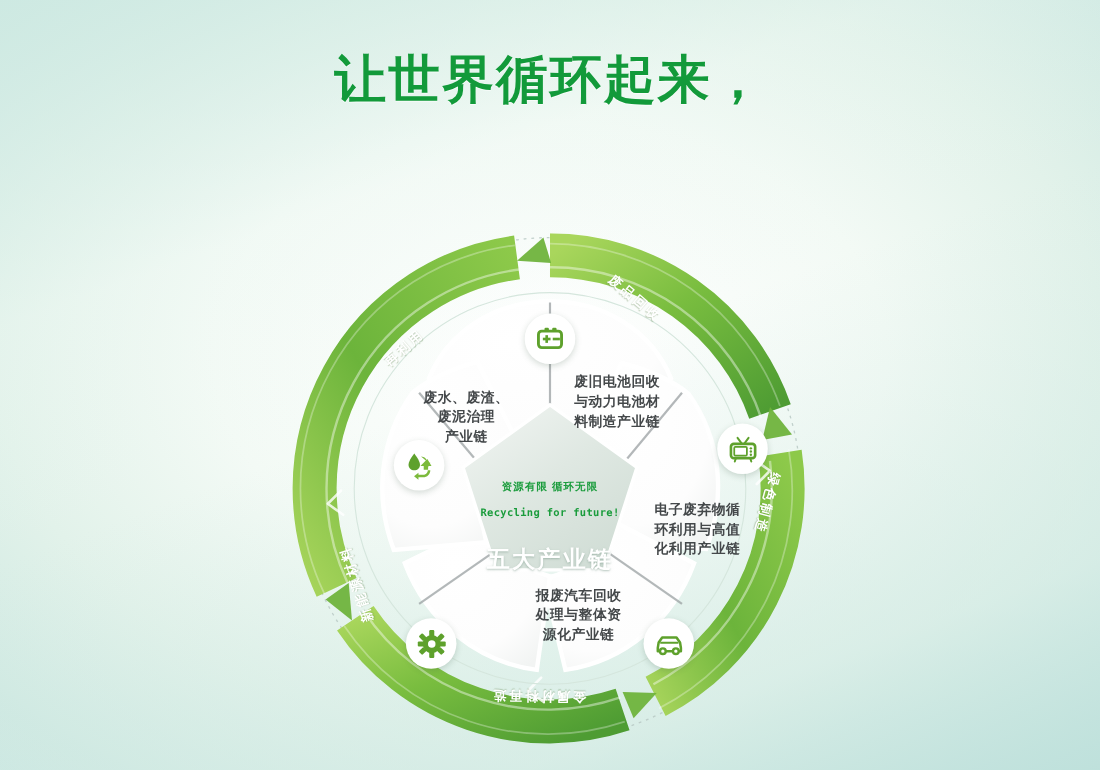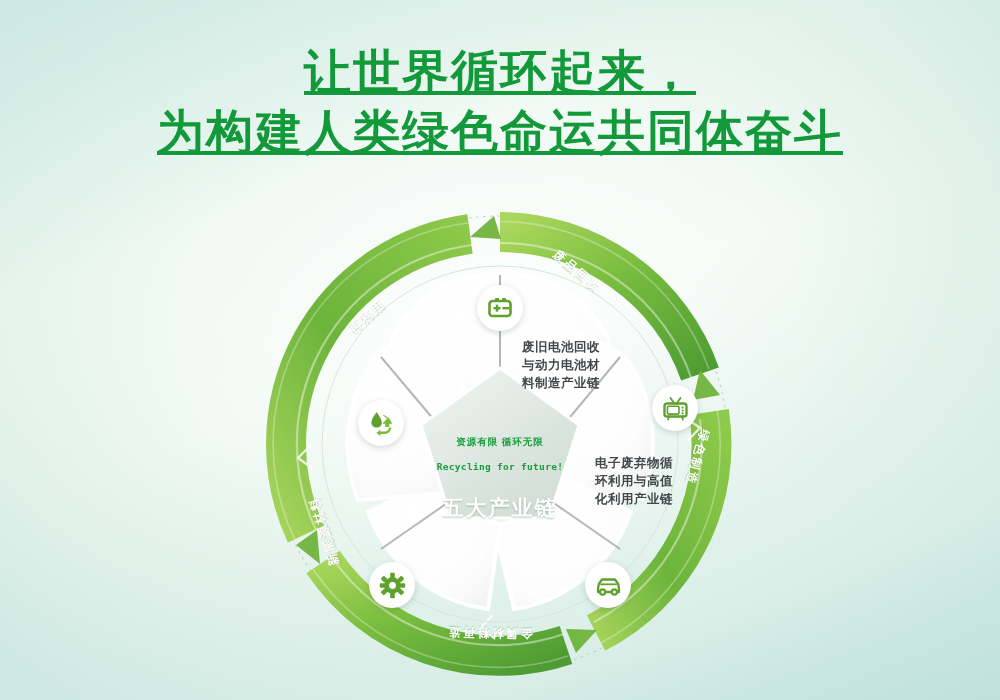--- a/index.html
+++ b/index.html
@@ -14,21 +14,20 @@
     position:absolute;inset:0;
     background:linear-gradient(160deg, rgba(205,233,226,.85) 0%, rgba(236,248,243,.25) 28%, rgba(255,255,255,0) 48%, rgba(209,234,228,.55) 82%, rgba(189,224,219,.9) 100%);
     pointer-events:none;
   }
   .headline{
     position:absolute;left:0;right:0;top:42px;
     text-align:center;color:#129a3a;
     font-weight:bold;font-size:47px;line-height:1.28;
     letter-spacing:2px;
     text-shadow:0 1px 0 rgba(255,255,255,.6);
-    text-decoration:underline;
   }
   .headline .l2{display:block;}
 
   .stage{position:absolute;left:248px;top:212px;width:504px;height:470px;}
   .stage svg{position:absolute;left:0;top:0;}
 
   .ico{
     position:absolute;width:46px;height:46px;border-radius:50%;
     background:#fff;box-shadow:0 2px 6px rgba(60,90,70,.22);
     display:flex;align-items:center;justify-content:center;
@@ -74,21 +73,20 @@
     text-shadow:0 1px 1px rgba(80,120,60,.35);
   }
 </style>
 </head>
 <body>
 
 <div class="bg-tint"></div>
 
 <div class="headline">
   <span>让世界循环起来，</span>
-  <span class="l2">为构建人类绿色命运共同体奋斗</span>
 </div>
 
 <div class="stage">
 
   <svg width="504" height="470" viewBox="0 0 504 470">
     <defs>
       <linearGradient id="ringGrad" x1="0" y1="0" x2="1" y2="1">
         <stop offset="0%" stop-color="#a9d65c"></stop>
         <stop offset="45%" stop-color="#79bd3f"></stop>
         <stop offset="100%" stop-color="#4e9c33"></stop>
@@ -245,22 +243,28 @@
   </div>
 
   <div class="seg-label" style="left:258px;top:126px;width:110px;">废旧电池回收
 与动力电池材
 料制造产业链</div>
 
   <div class="seg-label" style="left:335px;top:242px;width:102px;">电子废弃物循
 环利用与高值
 化利用产业链</div>
 
-
-
+  <div class="seg-label" style="left:225px;top:320px;width:106px;">报废汽车回收
+处理与整体资
+源化产业链</div>
+
+
+  <div class="seg-label" style="left:122px;top:140px;width:108px;">废水、废渣、
+废泥治理
+产业链</div>
 
   <div class="center-wrap">
     <div class="logo-sub">资源有限  循环无限</div>
     <div class="logo-en">Recycling for future!</div>
     <div class="center-title">五大产业链</div>
   </div>
 
 </div>
 
 </body></html>

